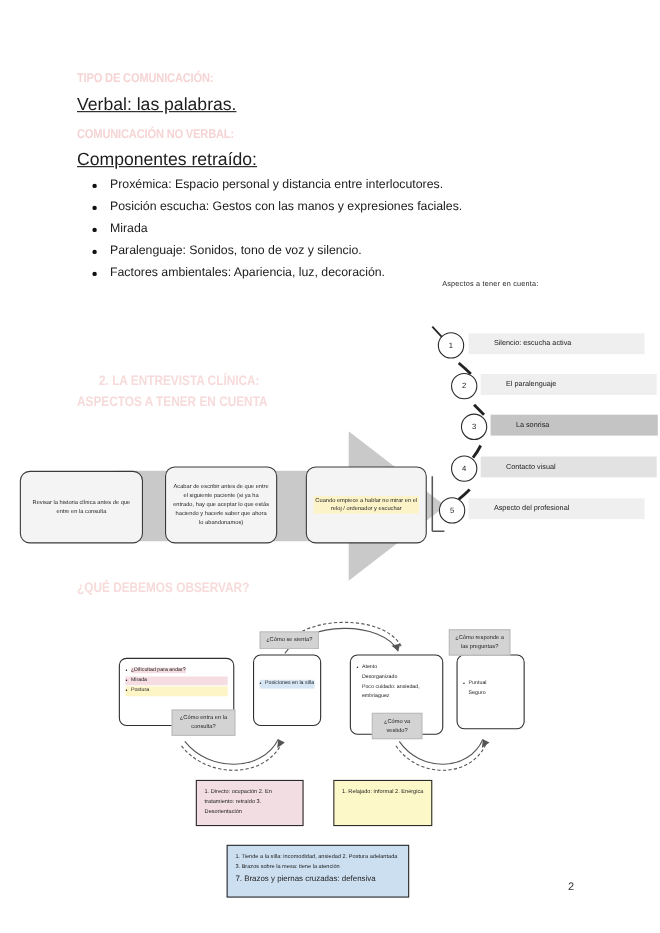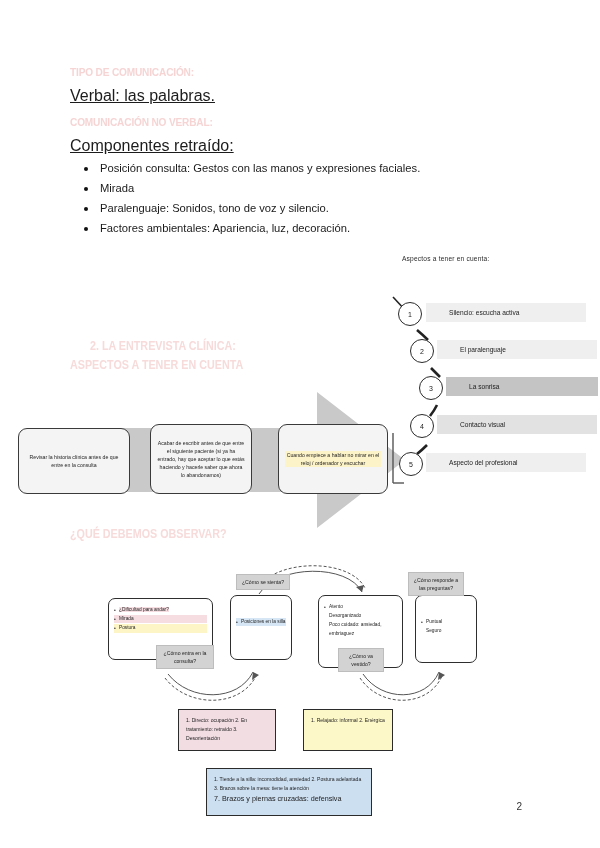--- a/index.html
+++ b/index.html
@@ -271,21 +271,22 @@
 
 <div class="page">
 
   <div class="textblock">
     <div class="heading">TIPO DE COMUNICACIÓN:</div>
     <p class="para">Verbal: las palabras.</p>
     <div class="gap"></div>
     <div class="heading">COMUNICACIÓN NO VERBAL:</div>
     <p class="para">Componentes retraído:</p>
     <ul class="components">
-      <li>Posición consulta: Gestos con las manos y expresiones faciales.</li>
+      <li>Proxémica: Espacio personal y distancia entre interlocutores.</li>
+      <li>Posición escucha: Gestos con las manos y expresiones faciales.</li>
       <li>Mirada</li>
       <li>Paralenguaje: Sonidos, tono de voz y silencio.</li>
       <li>Factores ambientales: Apariencia, luz, decoración.</li>
     </ul>
   </div>
 
   <div class="sec-title" id="sec2a">2.   LA ENTREVISTA CLÍNICA:</div>
   <div class="sec-title" id="sec2b">ASPECTOS A TENER EN CUENTA</div>
   <div class="sec-title" id="sec3">¿QUÉ DEBEMOS OBSERVAR?</div>
 

